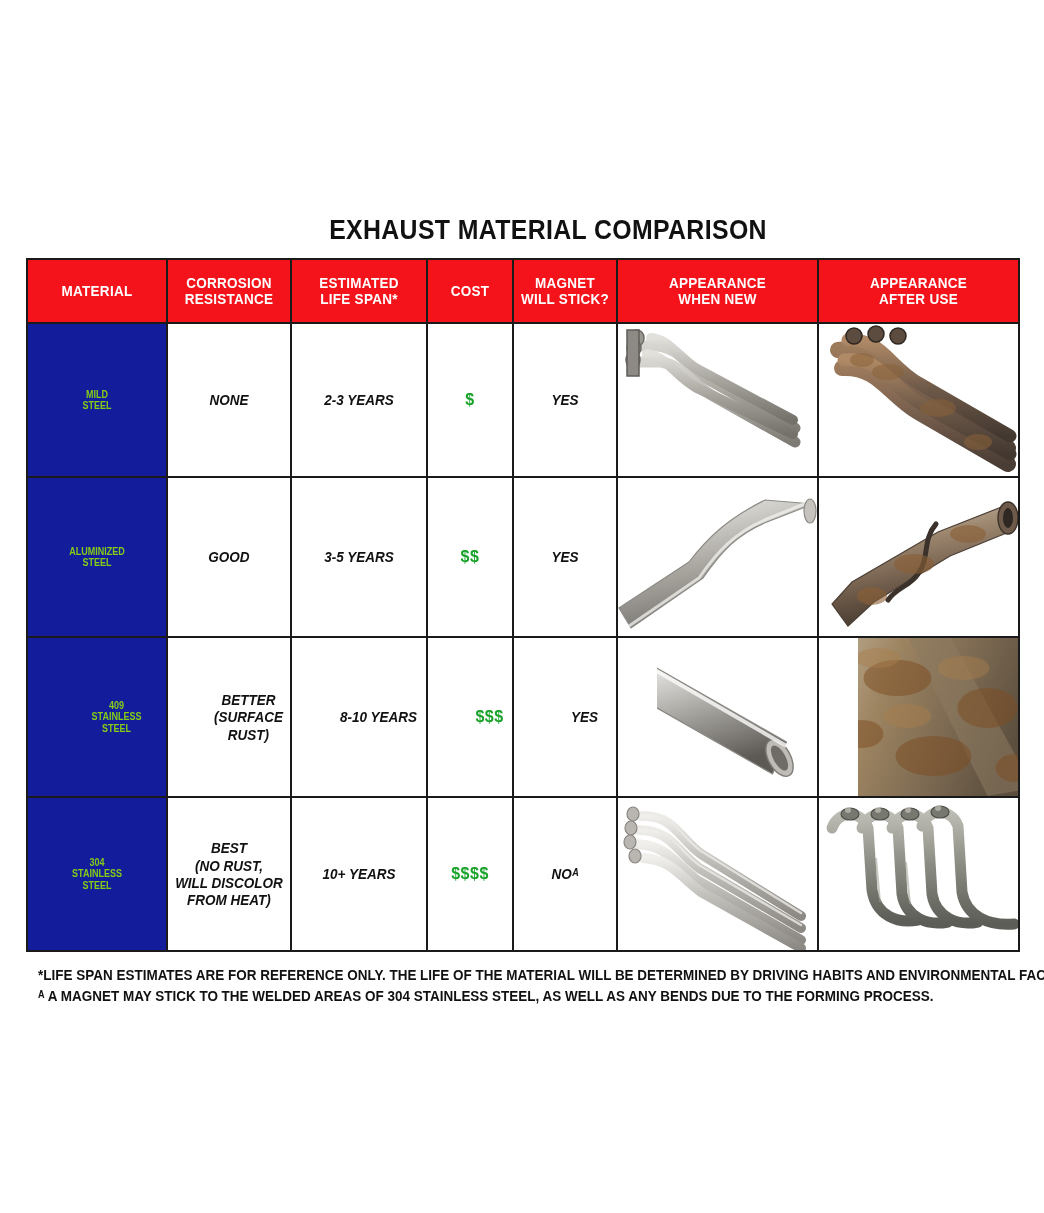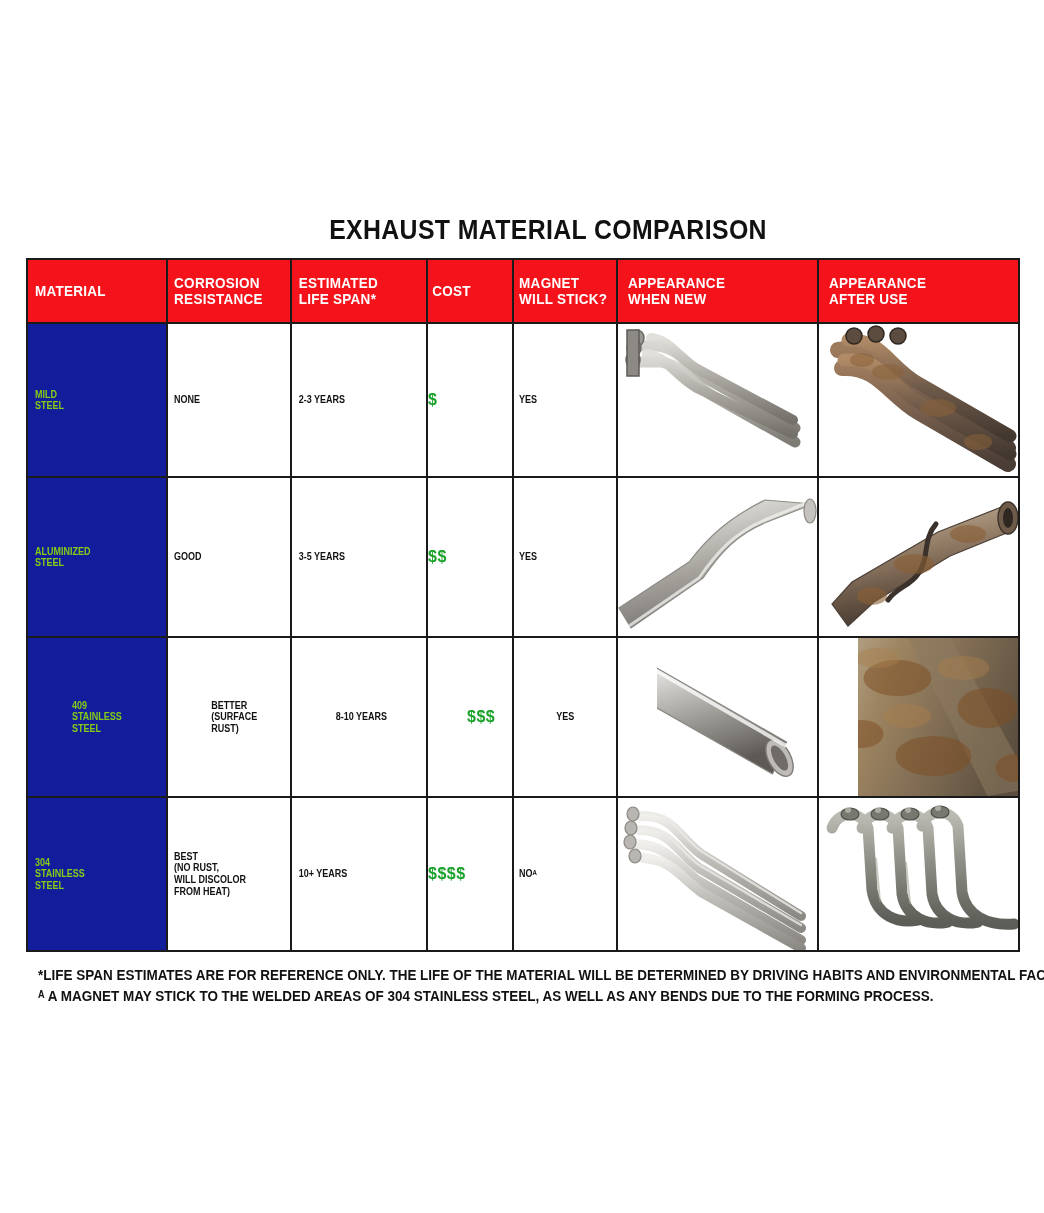--- a/index.html
+++ b/index.html
@@ -39,21 +39,21 @@
   table.matrix {
     border-collapse: collapse;
     table-layout: fixed;
     width: 992px;
     background: #ffffff;
   }
   table.matrix td, table.matrix th {
     border: 2px solid #1a1a1a;
     padding: 0;
     vertical-align: middle;
-    text-align: left;
+    text-align: center;
   }
   
   tr.header-row th {
     background: #f4131a;
     color: #ffffff;
     height: 62px;
     font-size: 15px;
     font-weight: bold;
     line-height: 1.08;
     letter-spacing: 0.3px;
@@ -73,23 +73,24 @@
     line-height: 1.15;
     width: 140px;
   }
   td.material span.ml {
     display: block;
     transform: scaleX(0.9);
     white-space: pre-line;
   }
   td.textcell {
     color: #111111;
-    font-size: 10px;
+    font-size: 15px;
     font-weight: bold;
     line-height: 1.16;
+    font-style: italic;
   }
   td.textcell span.tl {
     display: block;
     transform: scaleX(0.9);
     white-space: pre-line;
   }
   td.cost {
     color: #19a22a;
     font-size: 16px;
     font-weight: bold;

